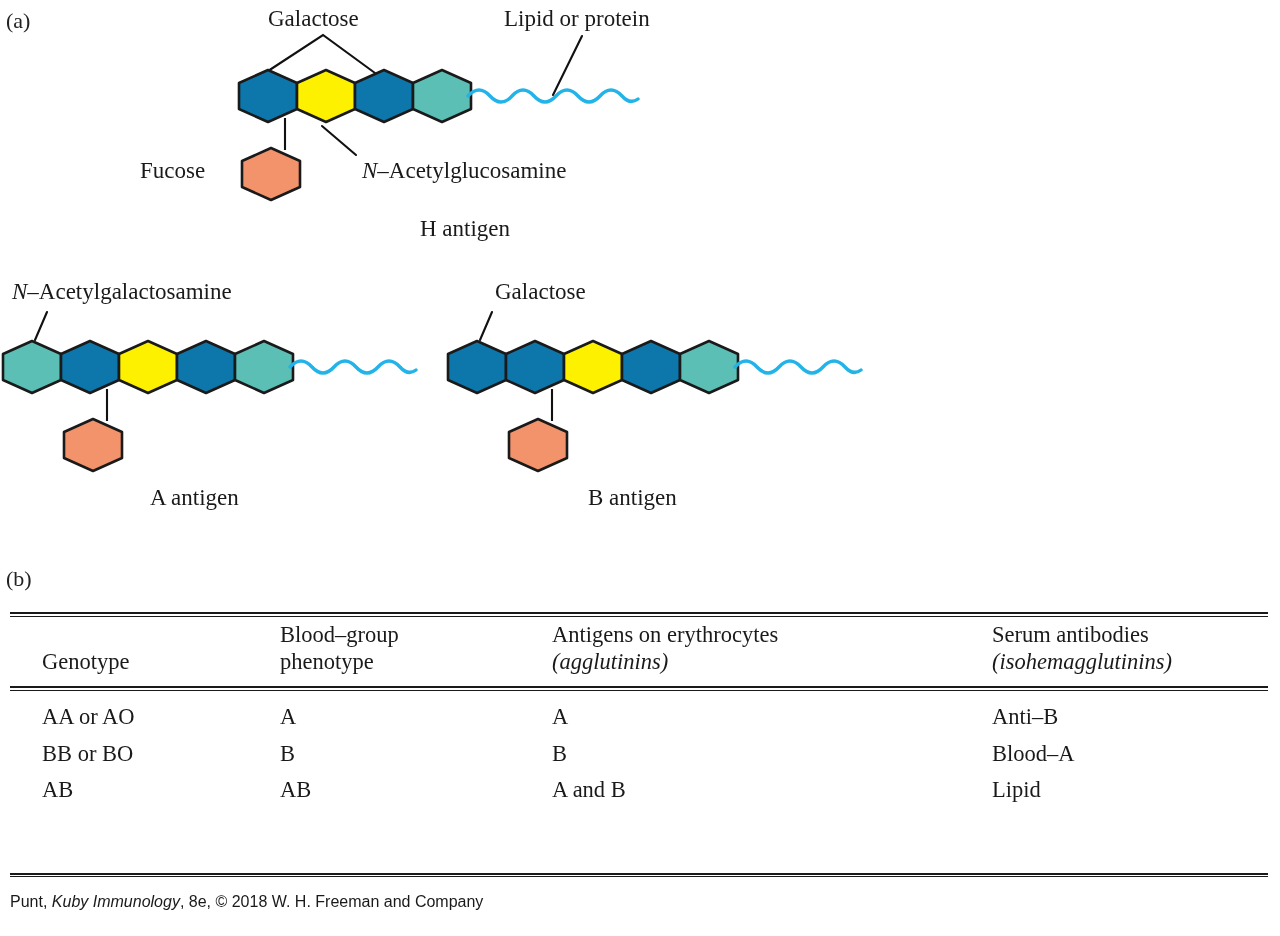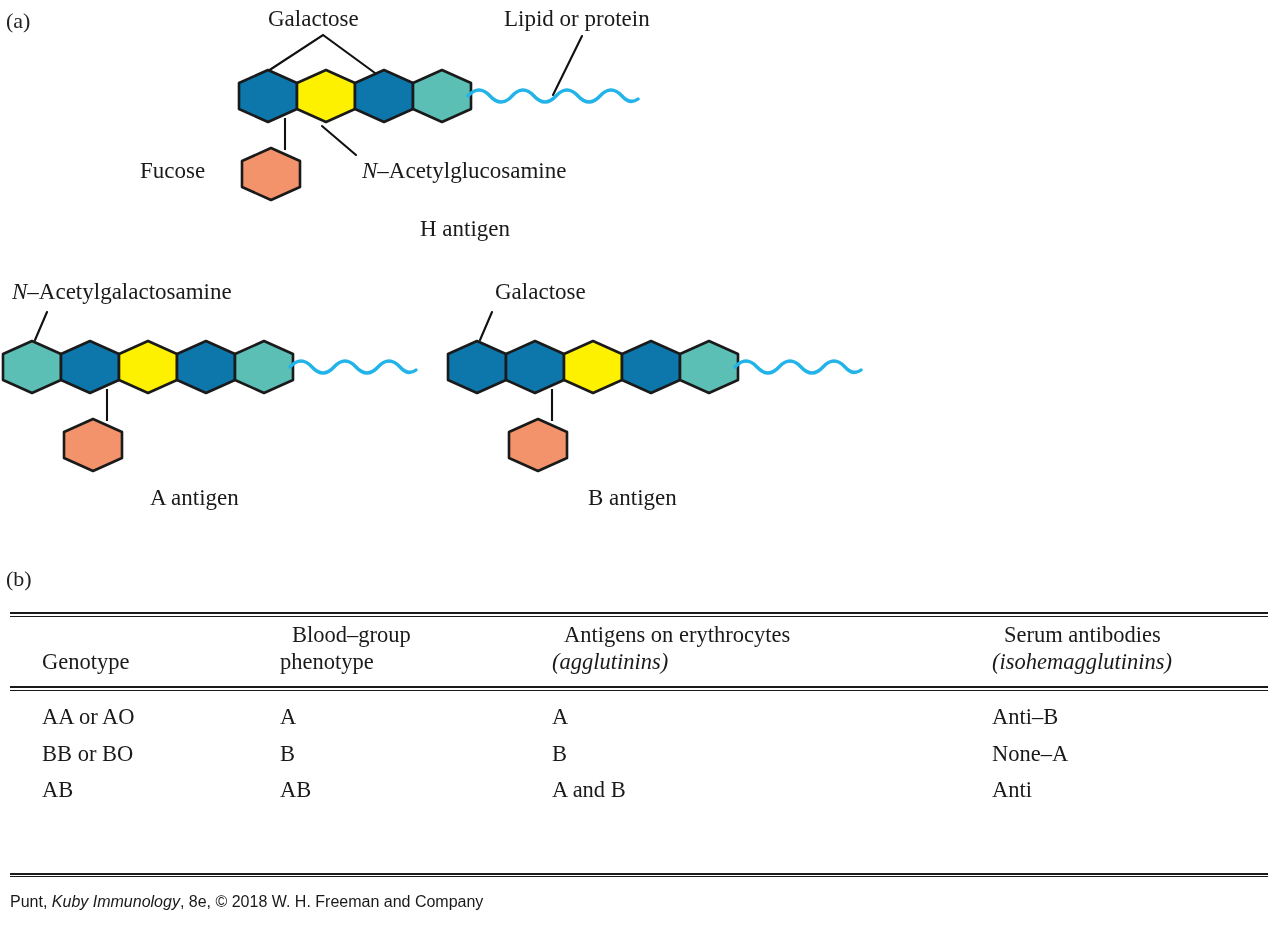--- a/index.html
+++ b/index.html
@@ -77,21 +77,21 @@
     vertical-align: bottom;
     padding: 4px 0 10px 0;
     line-height: 1.22;
   }
   table.data td {
     text-align: left;
     vertical-align: top;
     padding: 6px 0 6px 0;
     line-height: 1.1;
   }
-  .hdr-l1 { display:block;margin-left:12px; }
+  .hdr-l1 { display:block; }
   .hdr-l2 { display:block; }
   .hdr-italic { font-style: italic; }
   .col-genotype  { width: 238px; padding-left: 32px !important; }
   .col-phenotype { width: 272px; }
   .col-antigens  { width: 440px; }
   .col-serum     { width: auto; }
 
   
   .cell-genotype  { padding-left: 32px !important; }
   .cell-phenotype { padding-left: 0 !important; }
@@ -220,26 +220,26 @@
       <tr>
         <td class="col-genotype cell-genotype">AA or AO</td>
         <td class="col-phenotype cell-phenotype">A</td>
         <td class="col-antigens cell-antigens">A</td>
         <td class="col-serum cell-serum">Anti–B</td>
       </tr>
       <tr>
         <td class="col-genotype cell-genotype">BB or BO</td>
         <td class="col-phenotype cell-phenotype">B</td>
         <td class="col-antigens cell-antigens">B</td>
-        <td class="col-serum cell-serum">None–A</td>
+        <td class="col-serum cell-serum">Blood–A</td>
       </tr>
       <tr>
         <td class="col-genotype cell-genotype">AB</td>
         <td class="col-phenotype cell-phenotype">AB</td>
         <td class="col-antigens cell-antigens">A and B</td>
-        <td class="col-serum cell-serum">Anti</td>
+        <td class="col-serum cell-serum">Lipid</td>
       </tr>
     </tbody>
   </table>
 </div>
 
 <div id="footer-rule"></div>
 <div id="credit"><span>Punt, </span><span class="ital">Kuby Immunology</span><span>, 8e, © 2018 W. H. Freeman and Company</span></div>
 
 </body></html>

